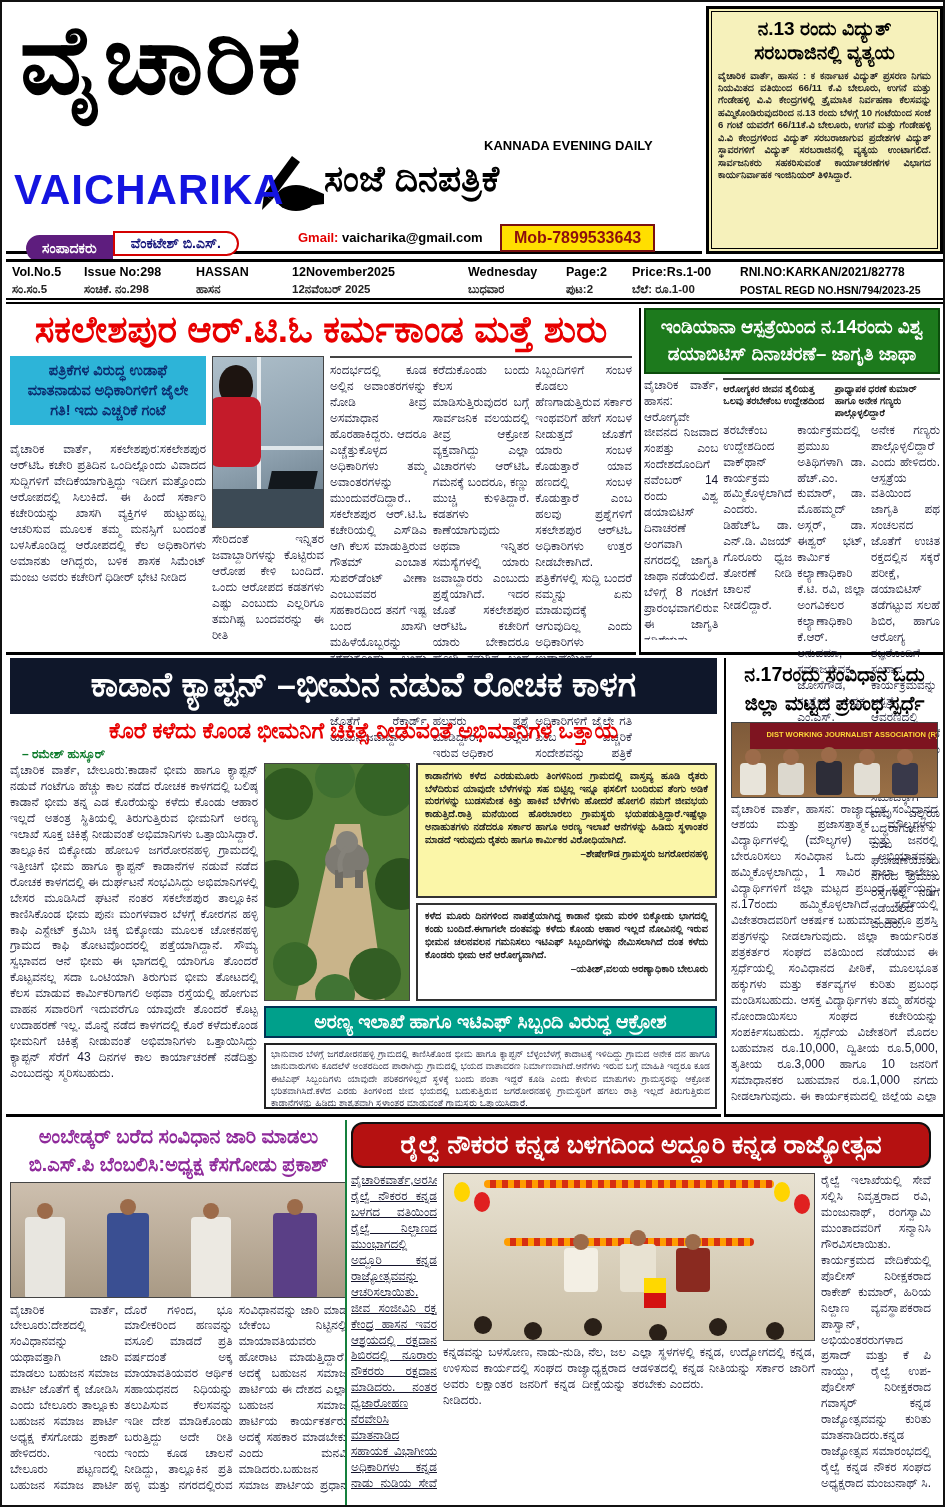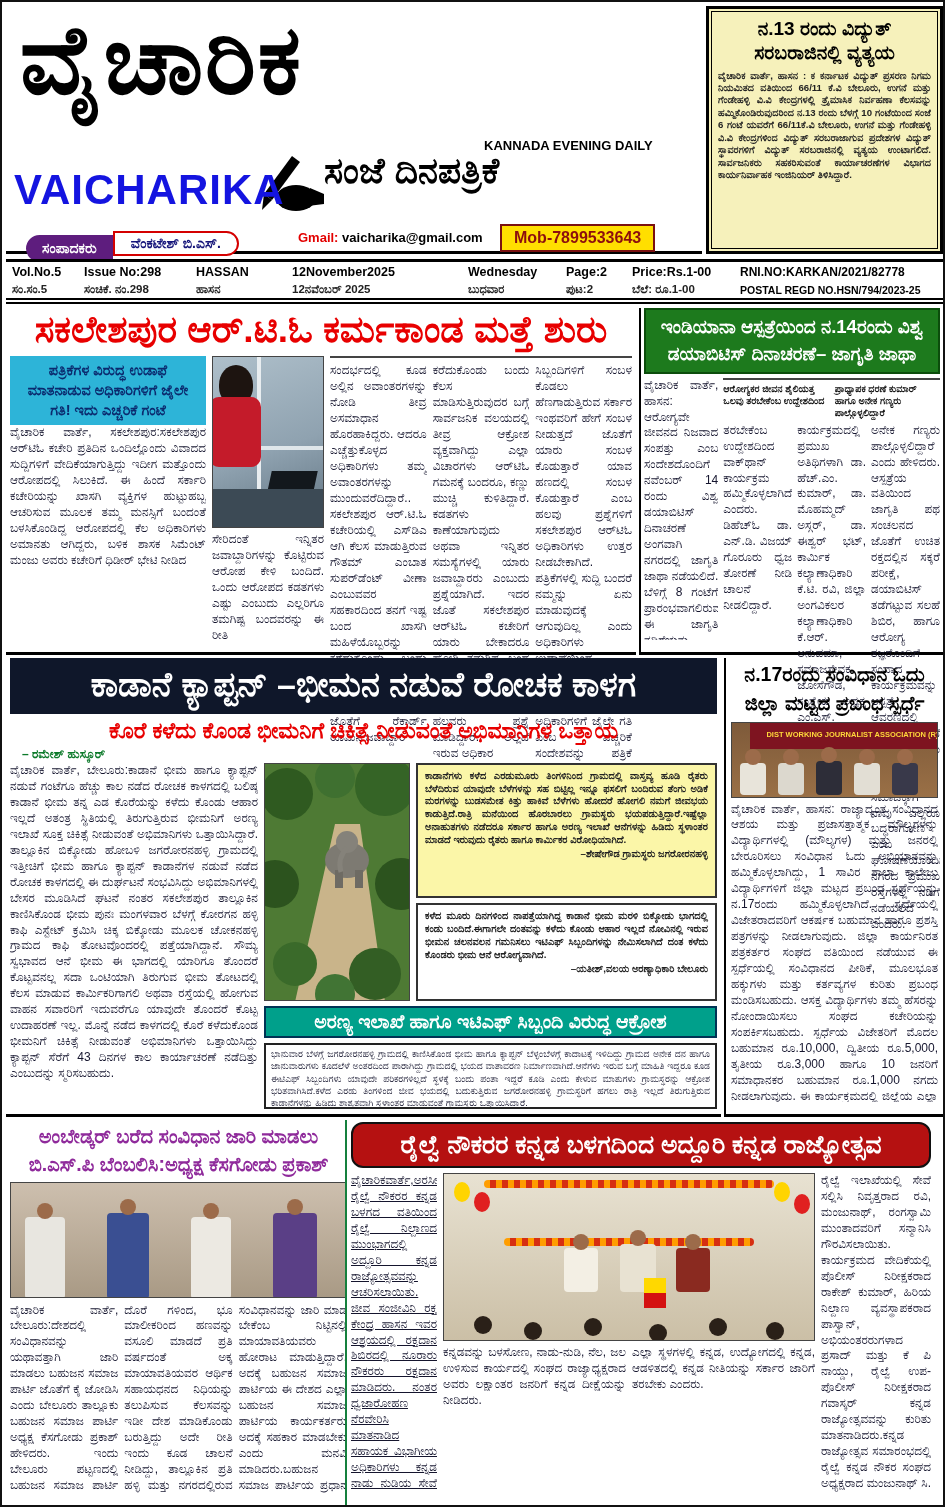--- a/index.html
+++ b/index.html
@@ -3,21 +3,21 @@
 <meta charset="utf-8">
 <style>
   * { margin:0; padding:0; box-sizing:border-box; }
   body { background:#fff; font-family:"Liberation Sans", sans-serif; }
   .page { position:relative; width:945px; height:1507px; background:#fff; border:2px solid #111; overflow:hidden; }
 
   
   .masthead { position:absolute; left:4px; top:4px; width:696px; height:248px; border-bottom:3px solid #000; }
   .mast-title { position:absolute; left:14px; top:6px; width:680px; font-size:96px; font-weight:900; color:#000; letter-spacing:2px; line-height:1.0; white-space:nowrap; }
   .mast-eng-daily { position:absolute; left:478px; top:132px; font-size:13px; font-weight:bold; color:#000; }
-  .mast-sanje { position:absolute; left:318px; top:144px; font-size:36px; font-weight:900; color:#000; white-space:nowrap; }
+  .mast-sanje { position:absolute; left:318px; top:152px; font-size:36px; font-weight:900; color:#000; white-space:nowrap; }
   .mast-vaicharika { position:absolute; left:8px; top:160px; font-size:42px; font-weight:900; color:#1414e0; letter-spacing:1px; }
   .pen-icon { position:absolute; left:248px; top:148px; width:70px; height:62px; }
   .editor-row { position:absolute; left:20px; top:218px; display:flex; align-items:center; }
   .editor-label { background:#5e1d7e; color:#fff; font-weight:bold; font-size:14px; padding:3px 14px; border-radius:14px 0 0 14px; border:2px solid #5e1d7e;margin-top:11px; }
   .editor-name { background:#fff; color:#15157a; font-weight:900; font-size:14px; padding:2px 16px; border:2px solid #d40000; border-radius:0 14px 14px 0; }
   .gmail-row { position:absolute; left:292px; top:224px; font-size:13px; font-weight:bold; color:#000; }
   .gmail-row .glabel { color:#e30000; }
   .mob-box { position:absolute; left:494px; top:218px; background:#ffdf00; border:2px solid #7a1010; color:#8c0e0e; font-weight:900; font-size:16px; padding:3px 12px; }
 
   
@@ -33,21 +33,21 @@
 
   
   .bodytext { font-size:12px; line-height:1.33; text-align:justify; color:#15152e; overflow:hidden; }
   .photo { position:relative; overflow:hidden; border:1px solid #444; }
   .vsep { border-left:2px solid #000; }
 
   
   .a1 { position:absolute; left:4px; top:306px; width:630px; height:347px; border-bottom:3px solid #000; padding:0 4px; }
   .a1-head { font-size:37px; font-weight:900; color:#e80000; text-align:center; white-space:nowrap; line-height:1.2; }
   .a1-row { display:flex; gap:6px; margin-top:4px; height:288px; }
-  .a1-colA { width:196px; display:flex; flex-direction:column; gap:0; }
+  .a1-colA { width:196px; display:flex; flex-direction:column; gap:17px; }
   .a1-sub { background:#2db4d8; color:#0b2a6e; font-weight:900; font-size:14.5px; text-align:center; padding:5px 6px; line-height:1.35; }
   .a1-colB { width:112px; display:flex; flex-direction:column; gap:4px; }
   .a1-colC { flex:1; display:flex; flex-direction:column; gap:5px; }
   .a1-c-row { display:flex; gap:6px; flex:1; }
   .ph-woman { height:172px; background:linear-gradient(160deg,#aebfca 0%,#8fa2b0 55%,#5f7280 100%); }
   .pw-frame { position:absolute; left:40%; top:0; width:4px; height:100%; background:#e8edf0; }
   .pw-frame2 { position:absolute; left:0; top:52%; width:100%; height:4px; background:#dfe6ea; }
   .pw-hair { position:absolute; left:6px; top:8px; width:34px; height:40px; border-radius:50% 50% 45% 45%; background:#1d1410; }
   .pw-top { position:absolute; left:-4px; top:40px; width:52px; height:70px; border-radius:10px; background:#c41b2a; }
   .pw-desk { position:absolute; left:0; bottom:0; width:100%; height:38px; background:#3c4a55; }

